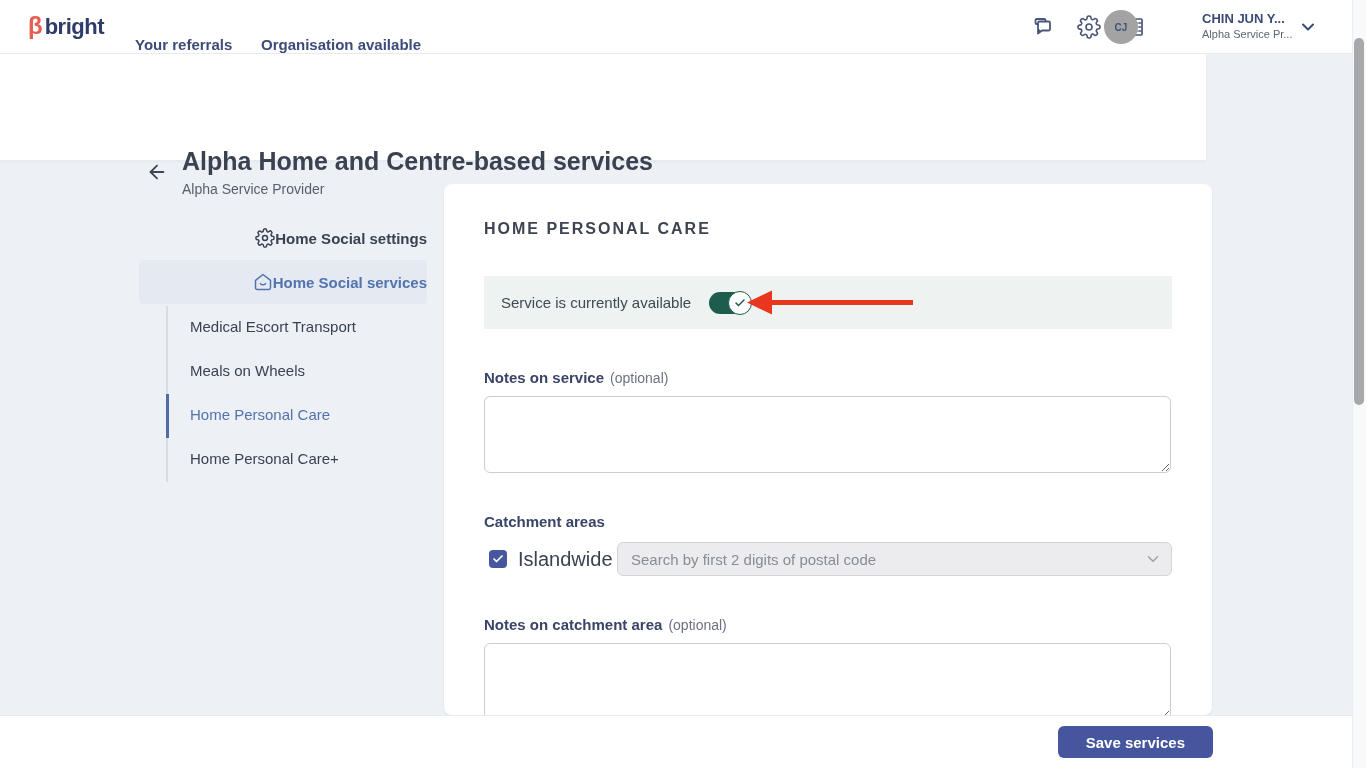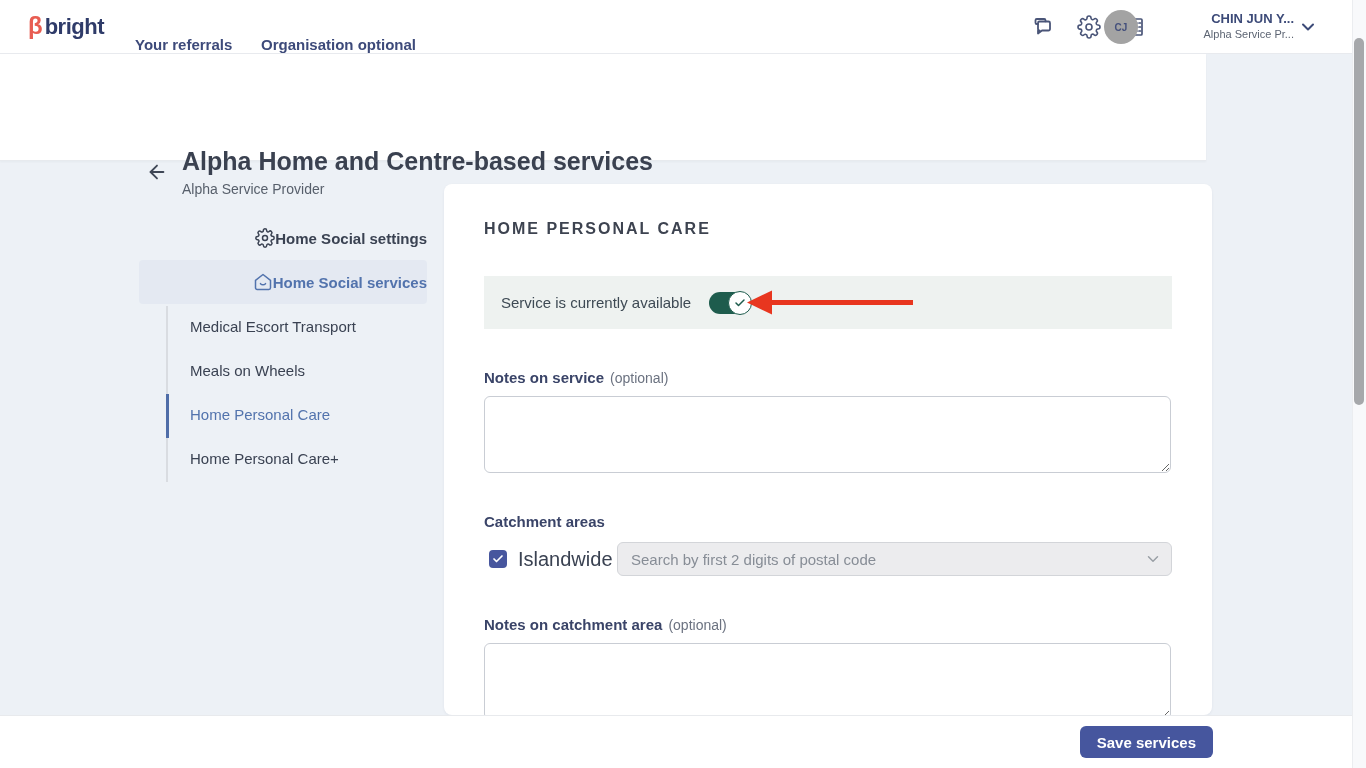--- a/index.html
+++ b/index.html
@@ -22,21 +22,21 @@
   .nav-link { position:absolute; top:17px; height:54px; display:flex; align-items:center;
     color:#3d4a7a; font-size:15px; font-weight:600; cursor:pointer; }
   .nav-link.l1 { left:135px; }
   .nav-link.l2 { left:261px; }
   .nav-icon { position:absolute; top:15px; width:24px; height:24px; color:#4a5578; cursor:pointer; }
   .nav-icon svg { width:24px; height:24px; display:block; }
   .ni1 { left:1031px; } .ni2 { left:1077px; } .ni3 { left:1123px; }
   .avatar { position:absolute; left:1104px; top:10px; width:34px; height:34px; border-radius:50%;
     background:#a3a3a3; color:#44507c; font-size:10px; font-weight:700;
     display:flex; align-items:center; justify-content:center; cursor:pointer; }
-  .userblock { position:absolute; left:1202px; top:11px; width:92px; cursor:pointer;text-align:right; }
+  .userblock { position:absolute; left:1202px; top:11px; width:92px; cursor:pointer; }
   .user-name { font-size:13px; font-weight:700; color:#3c4a78; white-space:nowrap; }
   .user-org  { font-size:11px; color:#5d6573; margin-top:2px; white-space:nowrap; }
   .user-caret { position:absolute; left:1298px; top:17px; width:20px; height:20px; color:#3c4a78; cursor:pointer; }
   .user-caret svg { width:20px; height:20px; }
 
   
   .page-header {
     position:absolute; top:54px; left:0; width:1206px; height:107px;
     background:#ffffff; border-bottom:1px solid #e7eaee;
     box-shadow:0 1px 2px rgba(30,40,60,0.04); z-index:10;
@@ -91,42 +91,42 @@
   .postal-search { position:relative; margin-left:auto; width:555px; height:34px; }
   .postal-search input { width:100%; height:100%; border:1px solid #d3d5d9; border-radius:6px;
     background:#ececee; font-family:inherit; font-size:15px; color:#0c4a6e; padding:0 37px 0 13px; }
   .postal-search input::placeholder { color:#878d96; }
   .postal-caret { position:absolute; right:10px; top:8px; width:18px; height:18px; color:#9aa0a6; pointer-events:none; }
   .postal-caret svg { width:18px; height:18px; }
 
   
   .footer { position:absolute; left:0; top:715px; width:1366px; height:53px;
     background:#ffffff; border-top:1px solid #e8eaed; z-index:15; }
-  .save-btn { position:absolute; right:153px; top:10px; height:32px; padding:0 17px;
+  .save-btn { position:absolute; right:153px; top:10px; height:32px; padding:0 28px;
     background:#46569e; border:none; border-radius:6px; color:#ffffff;
     font-family:inherit; font-size:15px; font-weight:600; cursor:pointer; }
 
   
   .scroll-track { position:absolute; right:0; top:0; width:14px; height:768px;
     background:#f8f9fb; border-left:1px solid #ebedf0; z-index:30; }
   .scroll-thumb { position:absolute; right:2px; top:38px; width:10px; height:367px;
     background:#a6a8ab; border-radius:5px; cursor:pointer; }
 </style>
 </head>
 <body>
 
 <div class="stage">
 
   <header class="navbar">
     <div class="logo">
       <span class="logo-mark">β</span>
       <span class="logo-text">bright</span>
     </div>
     <div class="nav-link l1">Your referrals</div>
-    <div class="nav-link l2">Organisation optional</div>
+    <div class="nav-link l2">Organisation available</div>
 
     <div class="nav-icon ni1">
       <svg viewBox="0 0 24 24" fill="none" stroke="currentColor" stroke-width="1.8" stroke-linecap="round" stroke-linejoin="round">
         <path d="M8.5 6.5h9A1.5 1.5 0 0 1 19 8v6a1.5 1.5 0 0 1-1.5 1.5H11l-4 3v-3H8.5A1.5 1.5 0 0 1 7 14V8a1.5 1.5 0 0 1 1.5-1.5z"></path>
         <path d="M7 9H5.8A1.3 1.3 0 0 1 4.5 7.7V5.3A1.3 1.3 0 0 1 5.8 4h7.4a1.3 1.3 0 0 1 1.3 1.3v1"></path>
       </svg>
     </div>
     <div class="nav-icon ni2">
       <svg viewBox="0 0 24 24" fill="none" stroke="currentColor" stroke-width="1.6" stroke-linecap="round" stroke-linejoin="round">
         <circle cx="12" cy="12" r="3"></circle>

